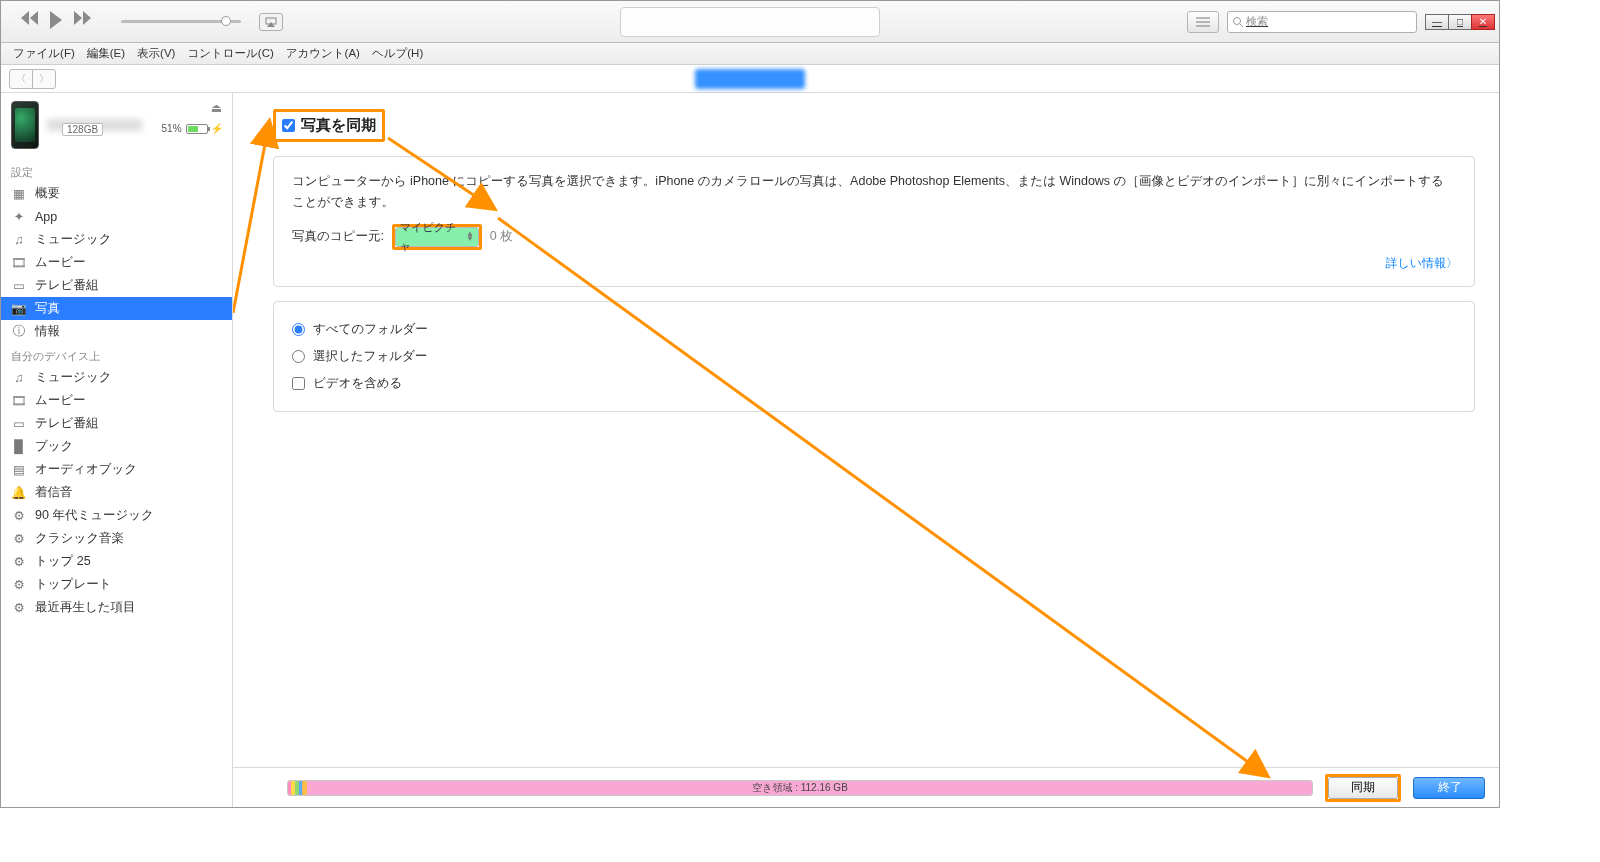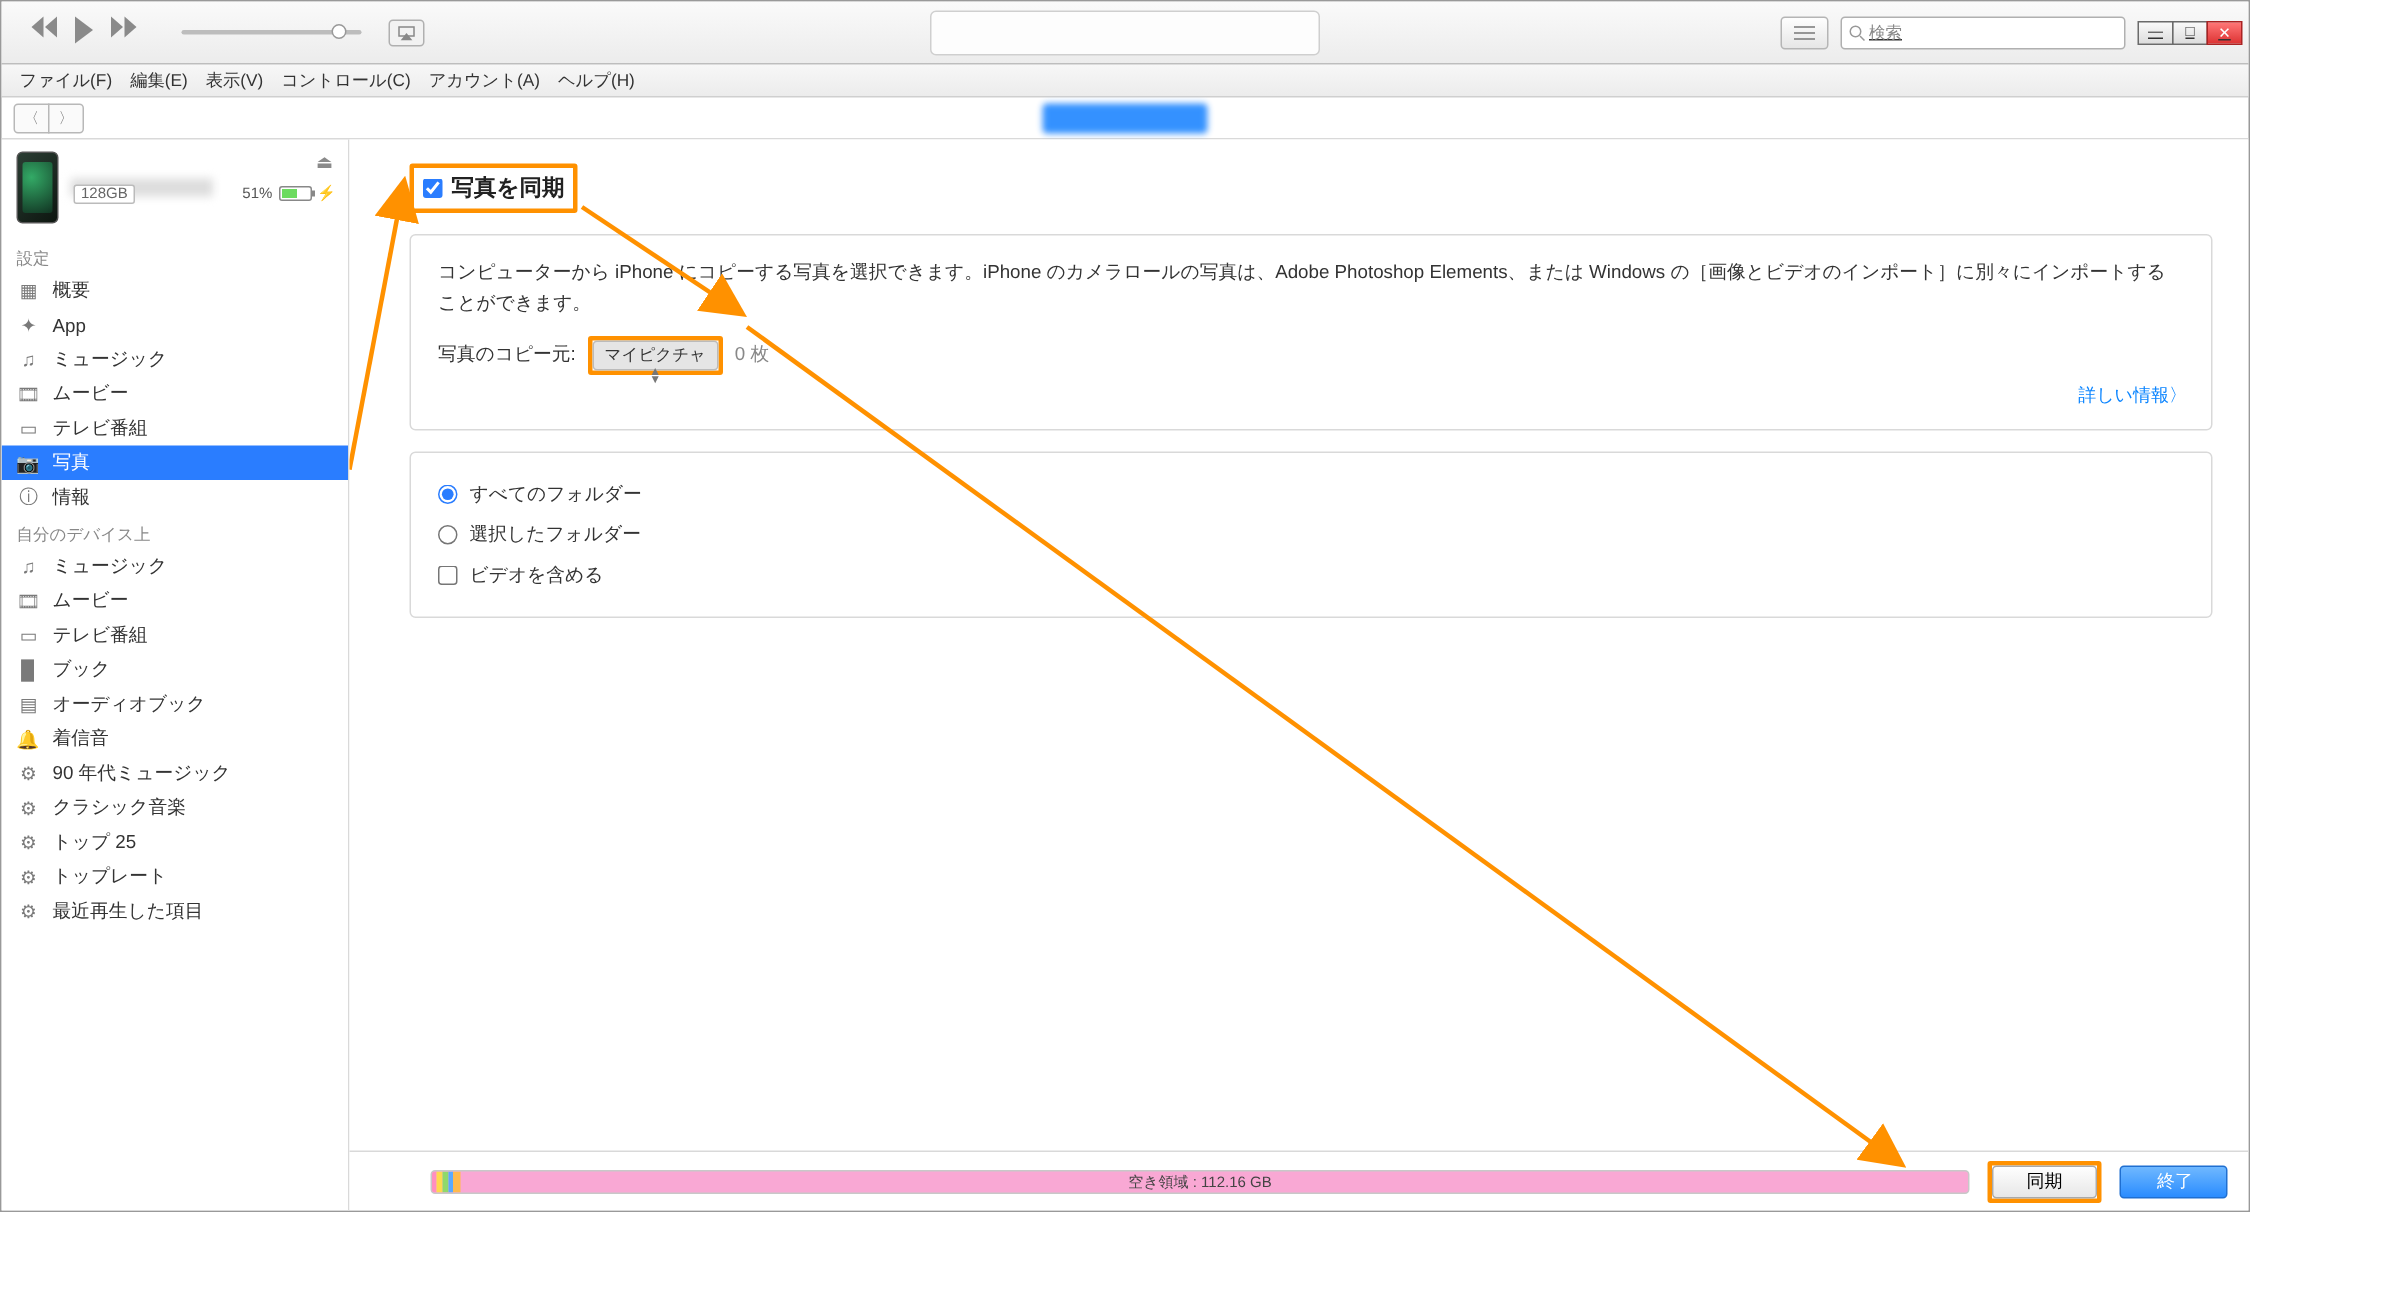--- a/index.html
+++ b/index.html
@@ -44,40 +44,40 @@
 .body{display:flex;height:calc(100% - 42px - 22px - 28px);}
 .sidebar{width:232px;border-right:1px solid #d9d9d9;background:#fff;overflow:auto;}
 .content{flex:1;display:flex;flex-direction:column;background:#fff;position:relative;}
 
 
 .devhead{padding:8px 10px 10px 10px;display:flex;align-items:center;position:relative;}
 .devimg{width:28px;height:48px;background:linear-gradient(135deg,#2b3d33,#0d1610);border-radius:4px;border:1px solid #555;position:relative;}
 .devimg:before{content:"";position:absolute;left:3px;right:3px;top:6px;bottom:6px;background:radial-gradient(circle at 30% 30%,#3a6,#132);border-radius:2px;}
 .devname{height:12px;width:95px;background:#ddd;filter:blur(3px);margin-left:8px;}
 .eject{position:absolute;right:10px;top:8px;color:#8a8a8a;}
-.cap-badge{font-size:10px;border:1px solid #bbb;border-radius:2px;padding:0 4px;color:#666;position:absolute;left:48px;top:30px;background:#fff;}
+.cap-badge{font-size:10px;border:1px solid #bbb;border-radius:2px;padding:0 4px;color:#666;position:absolute;left:61px;top:30px;background:#fff;}
 .batt{position:absolute;right:8px;top:30px;display:flex;align-items:center;gap:4px;font-size:10px;color:#555;}
 .batt-body{width:22px;height:10px;border:1px solid #888;border-radius:2px;position:relative;}
 .batt-body:after{content:"";position:absolute;right:-3px;top:2px;width:2px;height:4px;background:#888;}
 .batt-fill{position:absolute;left:1px;top:1px;bottom:1px;width:50%;background:#6cdb5f;}
 
 .sec-title{font-size:11px;color:#888;padding:6px 10px 2px 10px;}
 .side-item{height:23px;display:flex;align-items:center;padding:0 10px;gap:8px;font-size:12.5px;color:#333;cursor:default;}
 .side-item.active{background:#2a7dff;color:#fff;}
 .side-item .ic{width:16px;height:14px;display:flex;align-items:center;justify-content:center;color:#7a7a7a;}
 .side-item.active .ic{color:#fff;}
 
 
 .content-inner{padding:16px 24px 0 40px;flex:1;overflow:auto;}
 .sync-check{display:flex;align-items:center;gap:6px;font-size:15px;font-weight:600;color:#222;padding:4px 6px;}
 .hl{border:3px solid #ff9100;border-radius:2px;display:inline-flex;}
 .panel{border:1px solid #d9d9d9;border-radius:4px;padding:14px 18px;margin-top:14px;font-size:12.5px;line-height:1.7;position:relative;}
 .panel2{margin-top:14px;}
 .src-row{display:flex;align-items:center;gap:8px;margin-top:10px;}
-.src-select{width:84px;height:20px;border:1px solid #bbb;border-radius:3px;background:#e5e5e5;display:flex;align-items:center;justify-content:space-between;padding:0 4px;font-size:11px;flex-direction:column;}
+.src-select{width:84px;height:20px;border:1px solid #bbb;border-radius:3px;background:#86efac;display:flex;align-items:center;justify-content:space-between;padding:0 4px;font-size:11px;}
 .more-link{position:absolute;right:16px;bottom:12px;color:#0a84ff;font-size:12px;display:flex;align-items:center;gap:0;}
 .opt-row{display:flex;align-items:center;gap:8px;font-size:12.5px;padding:3px 0;}
 
 
 .bottom{height:40px;border-top:1px solid #d9d9d9;display:flex;align-items:center;padding:0 14px;gap:12px;}
 .storage{flex:1;height:16px;border:1px solid #c8c8c8;border-radius:3px;background:#f9a8d4;position:relative;display:flex;align-items:center;justify-content:center;font-size:10px;color:#444;overflow:hidden;margin-left:40px;}
 .seg{position:absolute;top:0;bottom:0;}
 .btn{height:22px;padding:0 22px;border:1px solid #a9a9a9;border-radius:3px;background:linear-gradient(#fefefe,#e7e7e7);font-size:12px;display:flex;align-items:center;}
 
 

